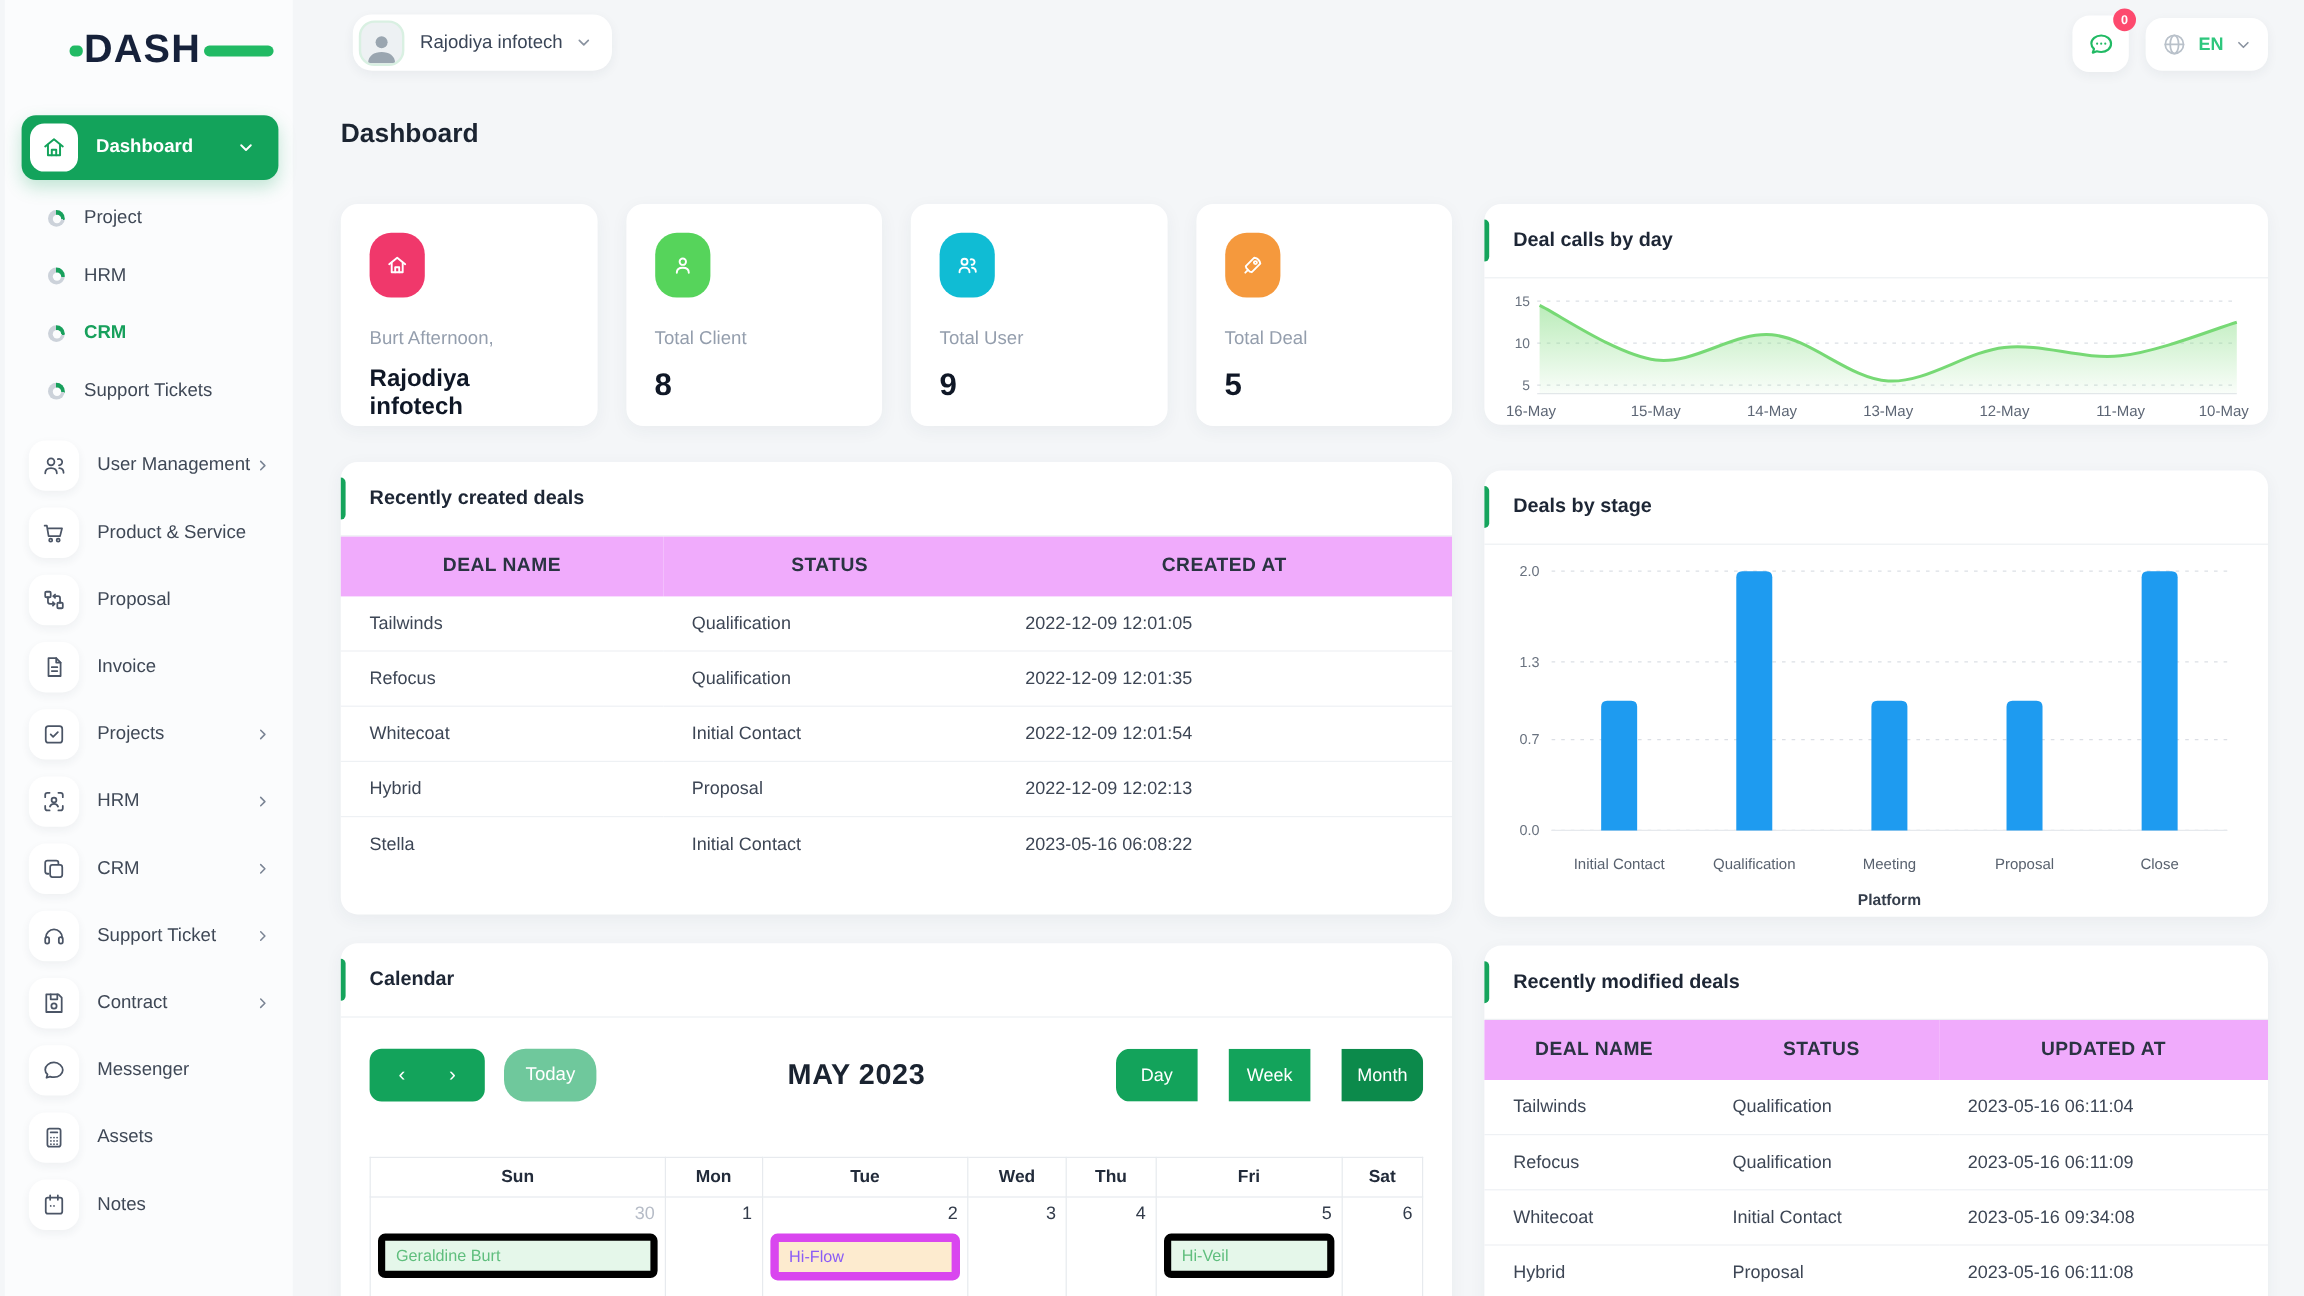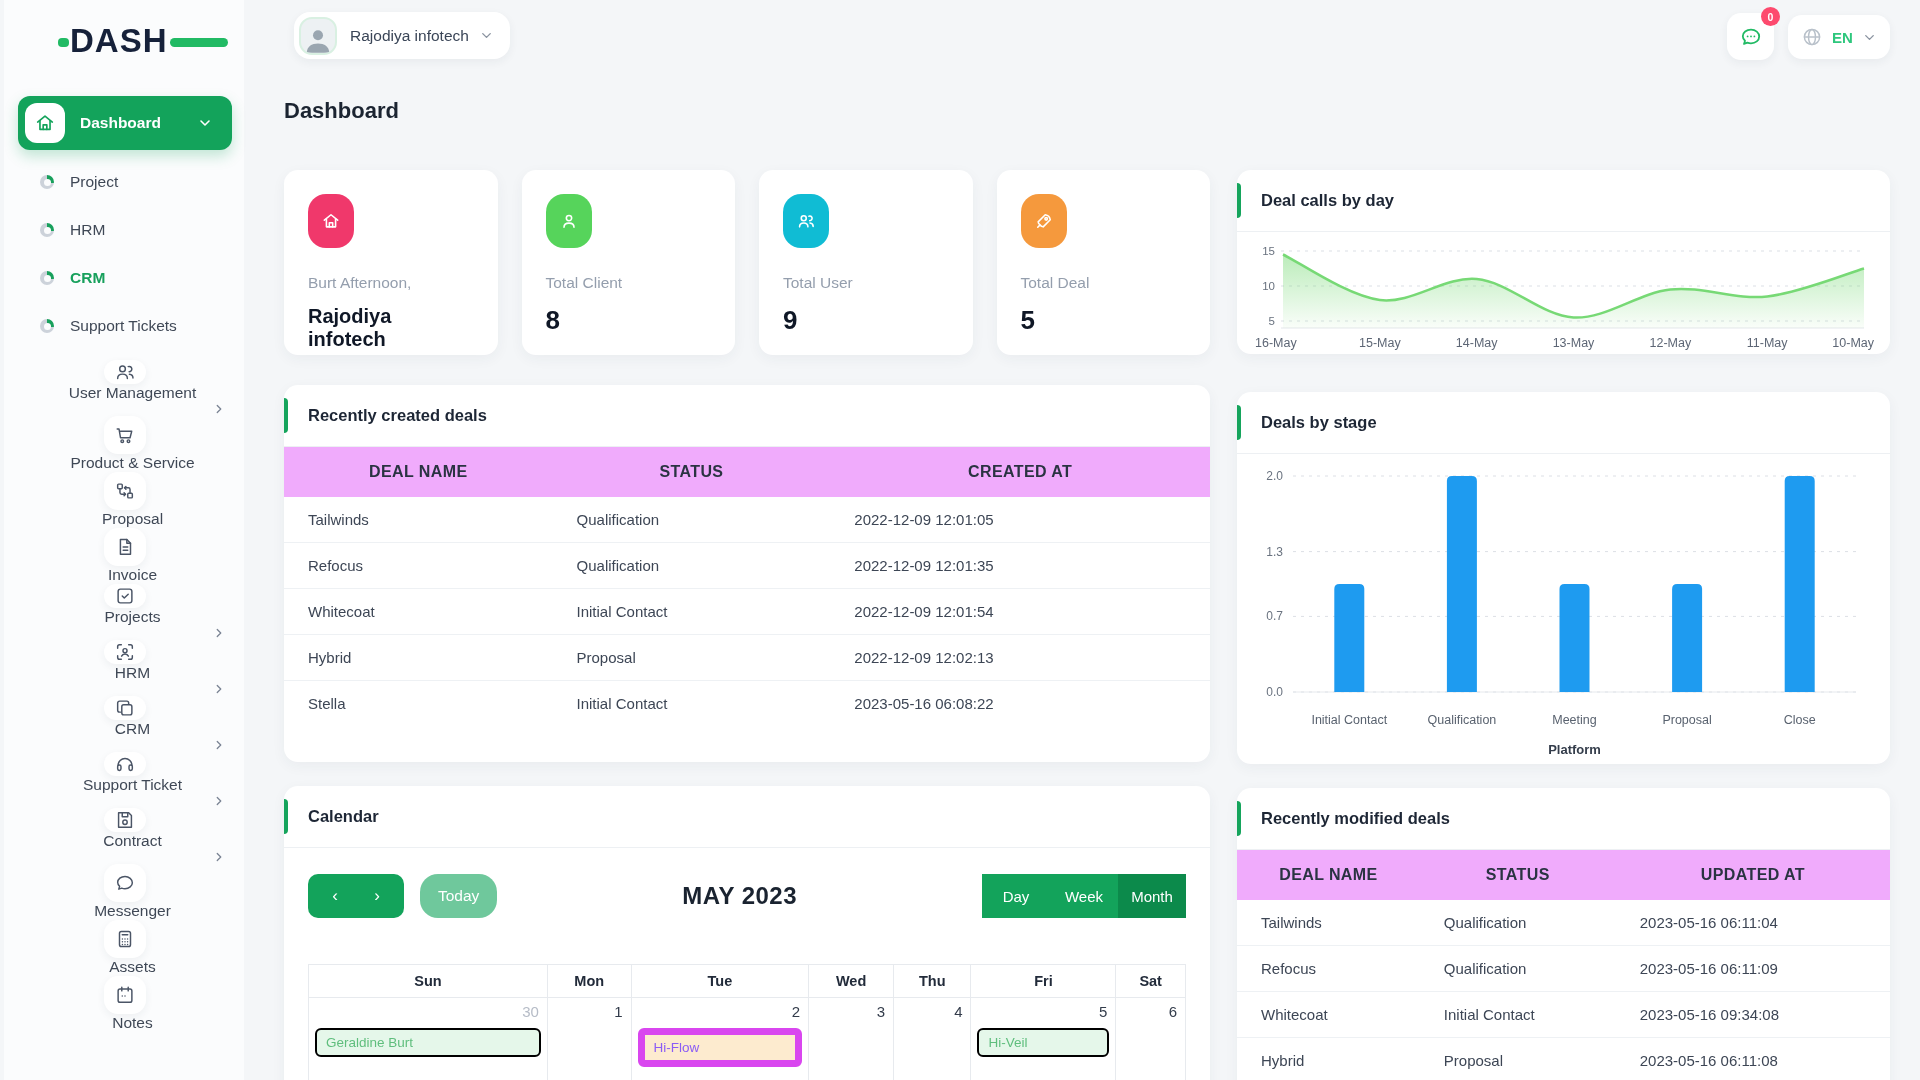--- a/index.html
+++ b/index.html
@@ -29,21 +29,21 @@
   .subnav li { height:48px; display:flex; align-items:center; padding-left:36px; cursor:pointer; }
   .bullet { width:14px; height:14px; border-radius:50%; margin-right:16px;
     background:conic-gradient(#18a05c 0deg 100deg, #ccd2da 100deg 360deg);
     position:relative; }
   .bullet::after { content:""; position:absolute; left:3.5px; top:3.5px; width:7px; height:7px;
     border-radius:50%; background:#fbfcfd; }
   .subnav .slbl { font-size:15.5px; color:#3f4856; }
   .subnav li.active .slbl { color:#17a05c; font-weight:bold; }
 
   .nav-item { height:56px; display:flex; align-items:center; padding-left:20px;
-    padding-right:18px; cursor:pointer;flex-direction:column; }
+    padding-right:18px; cursor:pointer; }
   .nav-item .iconbox { width:42px; height:42px; border-radius:14px; background:#ffffff;
     box-shadow:0 3px 8px rgba(40,50,70,.06); display:flex; align-items:center;
     justify-content:center; }
   .nav-item .nlbl { margin-left:15px; font-size:15.5px; color:#3f4856; }
   .nav-item .chev-r { margin-left:auto; display:flex; }
 
   
   .topbar { position:absolute; left:240px; top:0; right:0; height:72px; }
   .company { position:absolute; left:54px; top:12px; height:47px; background:#fff;
     border-radius:16px; box-shadow:0 3px 10px rgba(40,50,70,.06); display:flex;
@@ -99,34 +99,34 @@
   .cal-body { padding:26px 24px 40px; }
   .cal-toolbar { display:flex; align-items:center; margin-bottom:46px; }
   .nav-group { display:flex; background:#13a35b; border-radius:10px; height:44px;
     align-items:center; padding:0 6px; }
   .nav-group .nbtn { width:42px; height:44px; border:none; background:transparent; color:#fff;
     font-size:17px; cursor:pointer; font-family:inherit; }
   .today-btn { margin-left:16px; height:44px; padding:0 18px; border:none; border-radius:18px;
     background:#6fc89c; color:#fff; font-size:15.5px; cursor:pointer; font-family:inherit; }
   .month-title { flex:1; text-align:center; font-size:24px; font-weight:bold; color:#1a2330;
     letter-spacing:.5px; }
-  .view-group { display:flex; border-radius:0; overflow:hidden; }
+  .view-group { display:flex; border-radius:12px; overflow:hidden;gap:26px; }
   .view-group .vbtn { width:68px; height:44px; border:none; background:#13a35b; color:#fff;
     font-size:15px; cursor:pointer; font-family:inherit; }
   .view-group .vbtn.active { background:#0c8a4b; }
 
   table.cal { width:100%; border-collapse:collapse; }
   .cal th { border:1px solid #e7eaee; padding:8px 6px; font-size:14.5px; font-weight:bold;
     color:#222b3a; }
   .cal td { border:1px solid #e7eaee; height:96px; vertical-align:top; padding:3px 6px 6px; }
   .cal .date { text-align:right; font-size:15px; color:#333c4b; padding:2px 2px 4px; }
   .cal .date.muted { color:#b6bcc7; }
   .event { display:block; border-radius:6px; padding:5px 9px; font-size:13.5px;
     margin-top:4px; cursor:pointer; }
-  .event.green { background:#e5f7ea; border:2px solid #000000; color:#5fbe7d; }
+  .event.green { background:#e5f7ea; border:6px solid #000000; color:#5fbe7d; }
   .event.orange { background:#fdebcf; border:7px solid #d946ef; color:#8b5cf6; }
 
   
   .chart-area { height:120px; margin:2px 14px 6px 10px; }
   .chart-bar { height:306px; margin:4px 16px 4px 10px; }
 
   svg { display:block; }
 </style>
 </head>
 <body>

